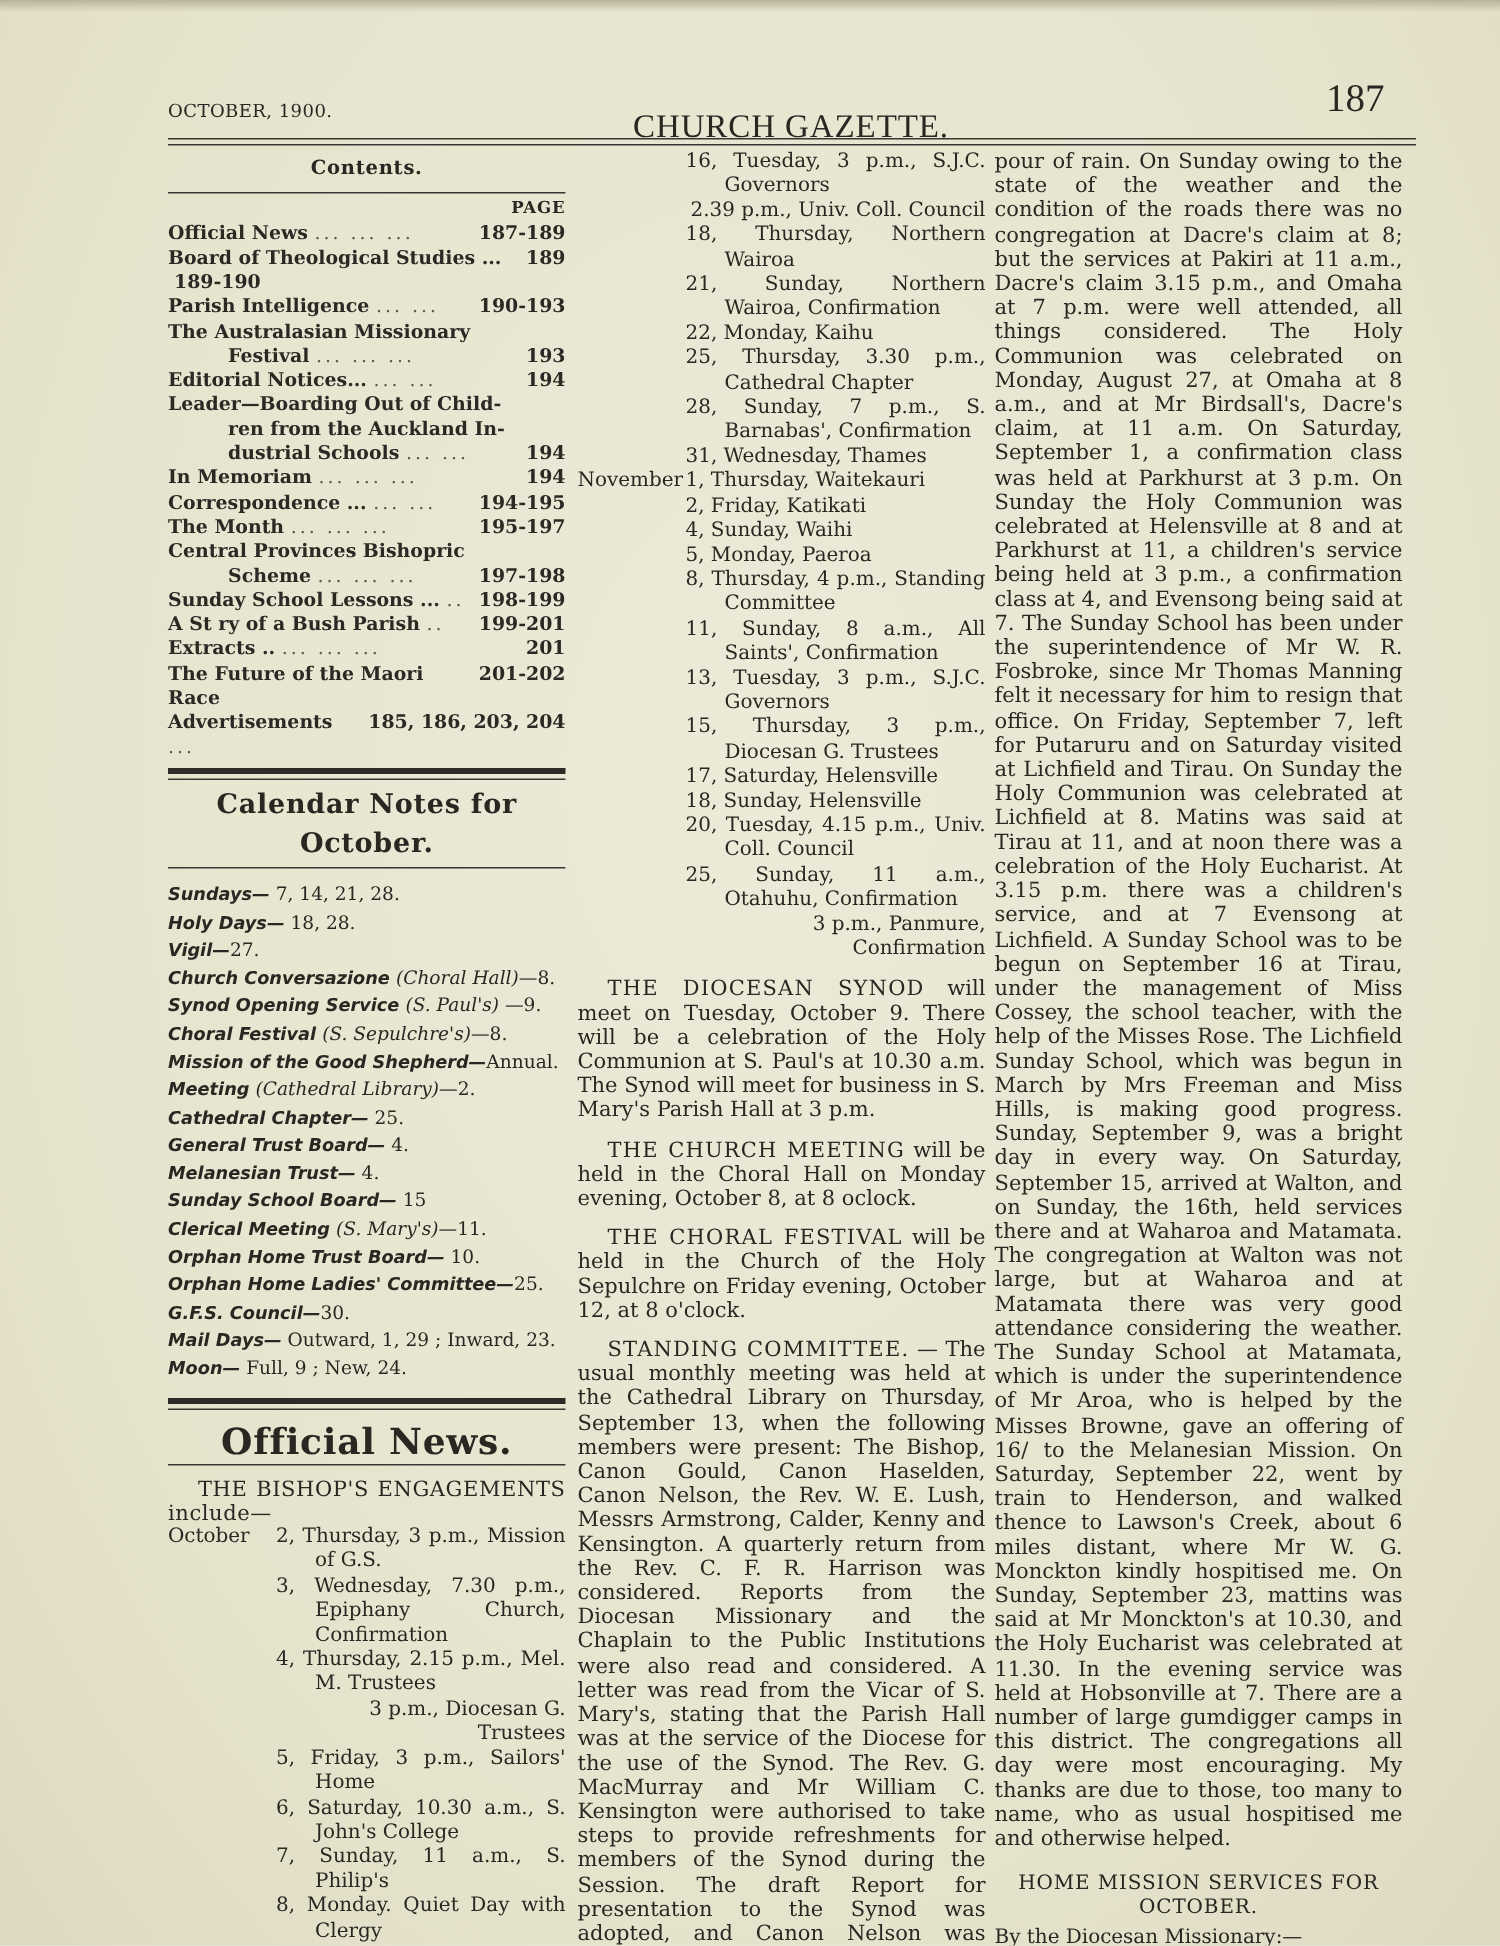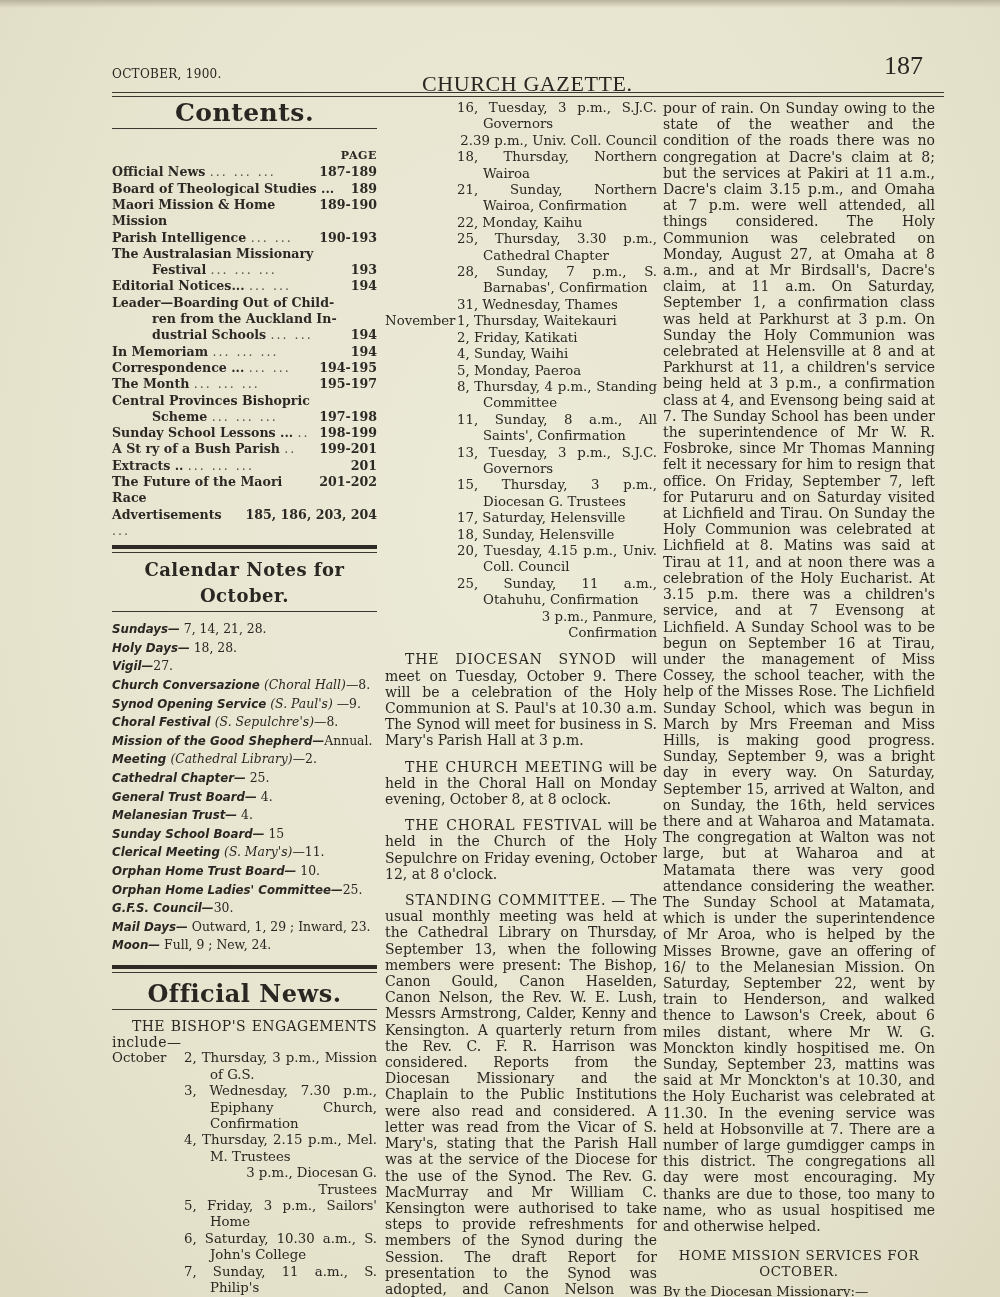--- a/index.html
+++ b/index.html
@@ -28,26 +28,26 @@
 
   .col { position: absolute; top: 100px; font-size: 13.3px; line-height: 16.4px; }
   .col-left { left: 112px; width: 265px; }
   .col-mid { left: 385px; width: 272px; }
   .col-right { left: 663px; width: 272px; }
 
   .blackletter {
     font-family: "DejaVu Serif", serif; font-weight: bold; font-style: normal;
     text-align: center; letter-spacing: 0.5px;
   }
-  .sec-title { font-size: 25px; line-height: 26px; text-align: center; font-weight: bold; }
+  .sec-title { font-size: 13px; line-height: 26px; text-align: center; font-weight: bold; }
   .thin-rule { border-top: 1px solid #3a3631; margin: 2px 0 0 0; }
   .thick-rule { border-top: 4px solid #2e2a25; margin: 6px 0 2px 0; }
   .double-gap { border-top: 1px solid #3a3631; margin: 3px 0 8px 0; }
 
-  .toc-head { text-align: right; font-size: 11px; letter-spacing: 0.6px; margin-top: 19px; font-weight: bold; }
+  .toc-head { text-align: right; font-size: 11px; letter-spacing: 0.6px; margin-top: 2px; font-weight: bold; }
   .toc-row { display: flex; justify-content: space-between; font-weight: bold; font-size: 12.6px; line-height: 16.3px; color: #2c2925; }
   .toc-row .t { flex: 1; }
   .toc-row .p { white-space: nowrap; padding-left: 4px; }
   .toc-row .dots { color: #5a554d; letter-spacing: 2px; font-weight: normal; }
   .toc-wrap .indent { padding-left: 40px; }
 
   .cal-list { margin-top: 8px; }
   .cal-item { font-size: 12.4px; line-height: 17.6px; }
   .cal-item .k { font-family: "DejaVu Sans", sans-serif; font-style: italic; font-weight: bold; font-size: 11.8px; }
   .cal-item .v { font-family: "DejaVu Serif", serif; }
@@ -90,21 +90,20 @@
     <div class="toc-wrap">
       <div class="toc-row">
           <span class="t"><span>Official News</span> <span class="dots">... ... ...</span></span>
           <span class="p">187-189</span>
         </div>
       <div class="toc-row">
           <span class="t">Board of Theological Studies ...</span>
           <span class="p">189</span>
         </div>
       <div class="toc-row">
-          <span class="t">Maori Mission &amp; Home Mission</span>
           <span class="p">189-190</span>
         </div>
       <div class="toc-row">
           <span class="t"><span>Parish Intelligence</span> <span class="dots">... ...</span></span>
           <span class="p">190-193</span>
         </div>
       <div>
         <div class="toc-row">
             <span class="t">The Australasian Missionary</span>
           </div>

